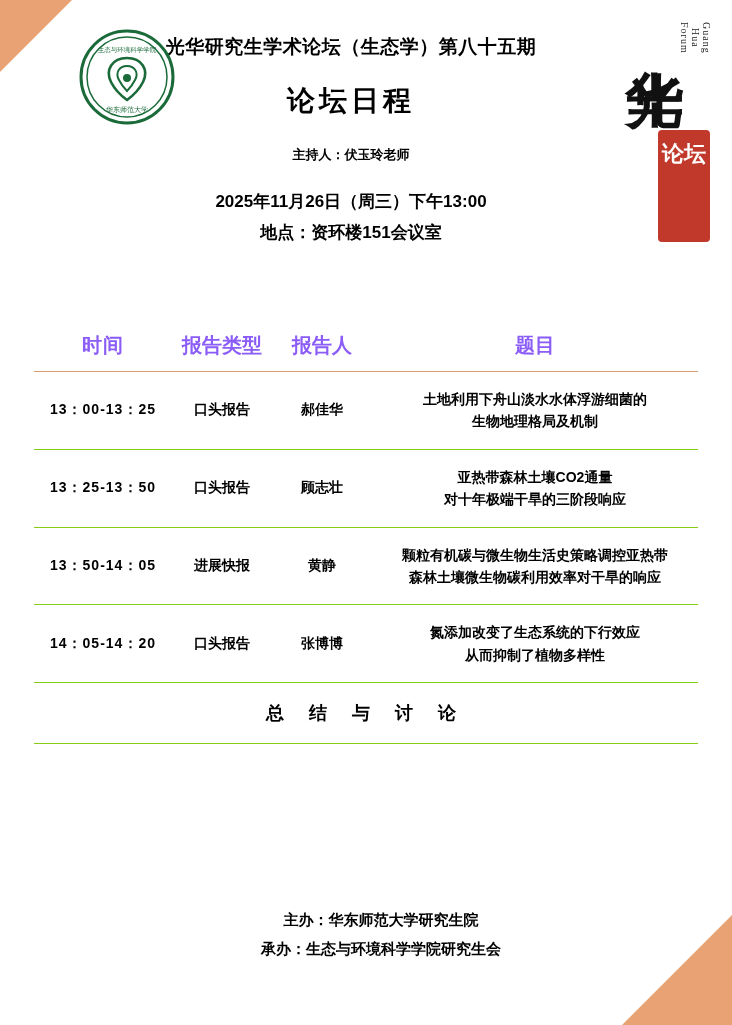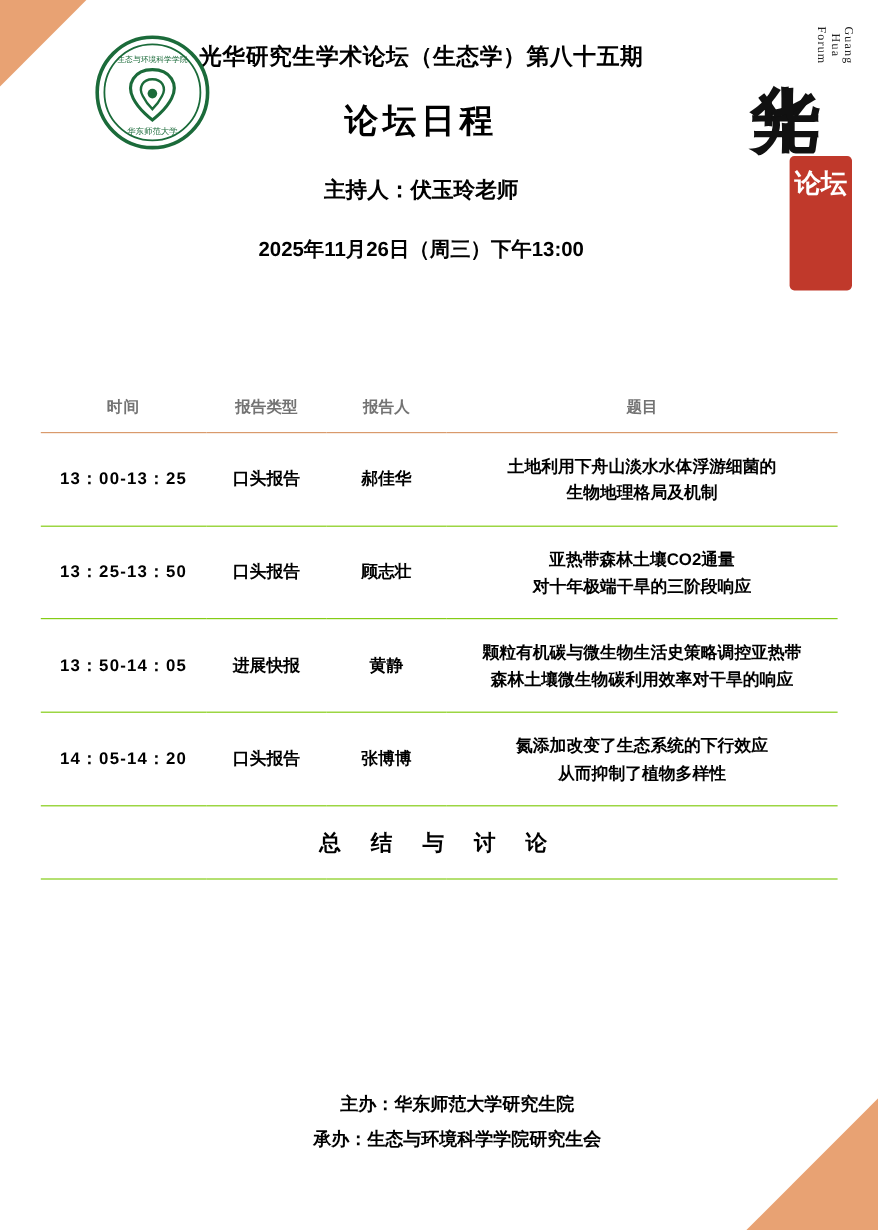--- a/index.html
+++ b/index.html
@@ -58,21 +58,21 @@
     letter-spacing: 0.5px;
     margin-top: 12px;
   }
   .title-line2 {
     font-size: 28px;
     font-weight: bold;
     letter-spacing: 4px;
     margin-top: 22px;
   }
   .host-line {
-    font-size: 18px;
+    font-size: 13px;
     font-weight: bold;
     margin-top: 26px;
   }
   .datetime-line {
     font-size: 17px;
     font-weight: bold;
     margin-top: 26px;
   }
   .place-line {
     font-size: 17px;
@@ -127,22 +127,22 @@
     box-sizing: border-box;
   }
 
   
   .schedule {
     margin: 96px 34px 0 34px;
     border-collapse: collapse;
     width: calc(100% - 68px);
   }
   .schedule thead th {
-    color: #737373;
-    font-size: 13px;
+    color: #8b5cf6;
+    font-size: 20px;
     font-weight: bold;
     padding-bottom: 10px;
     text-align: center;
   }
   .schedule thead tr {
     border-bottom: 1.5px solid #d99a6c;
   }
   .schedule tbody tr {
     border-bottom: 1px solid #84cc16;
   }
@@ -197,20 +197,21 @@
       <text x="49" y="24" text-anchor="middle" font-size="6.5" fill="#1b6b3a" font-family="DejaVu Sans, sans-serif">生态与环境科学学院</text>
       <text x="49" y="84" text-anchor="middle" font-size="7" fill="#1b6b3a" font-family="DejaVu Sans, sans-serif">华东师范大学</text>
     </svg>
   </div>
 
   <div class="header-text">
     <div class="title-line1">光华研究生学术论坛（生态学）第八十五期</div>
     <div class="title-line2">论坛日程</div>
     <div class="host-line">主持人：伏玉玲老师</div>
     <div class="datetime-line">2025年11月26日（周三）下午13:00</div>
+    <div class="place-line">地点：资环楼151会议室</div>
   </div>
 
   <div class="brand">
     <div class="brand-en">Guang Hua Forum</div>
     <div class="brand-cal">光华</div>
     <div class="seal">论坛</div>
   </div>
 </div>
 
 <table class="schedule">

